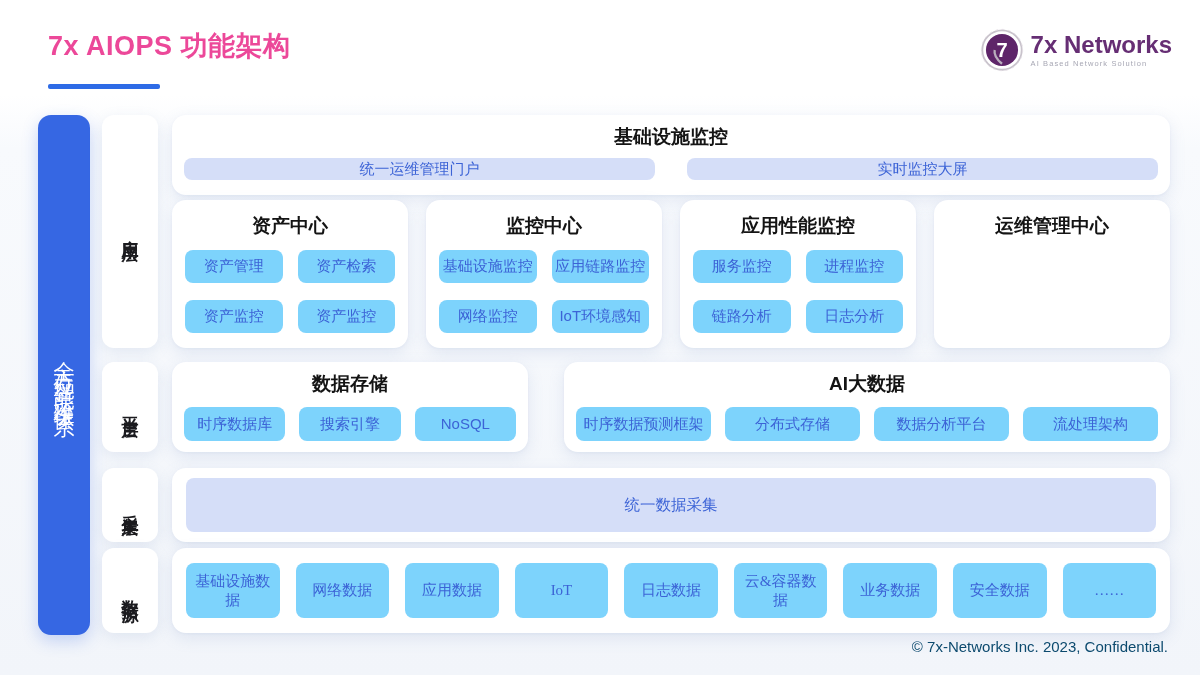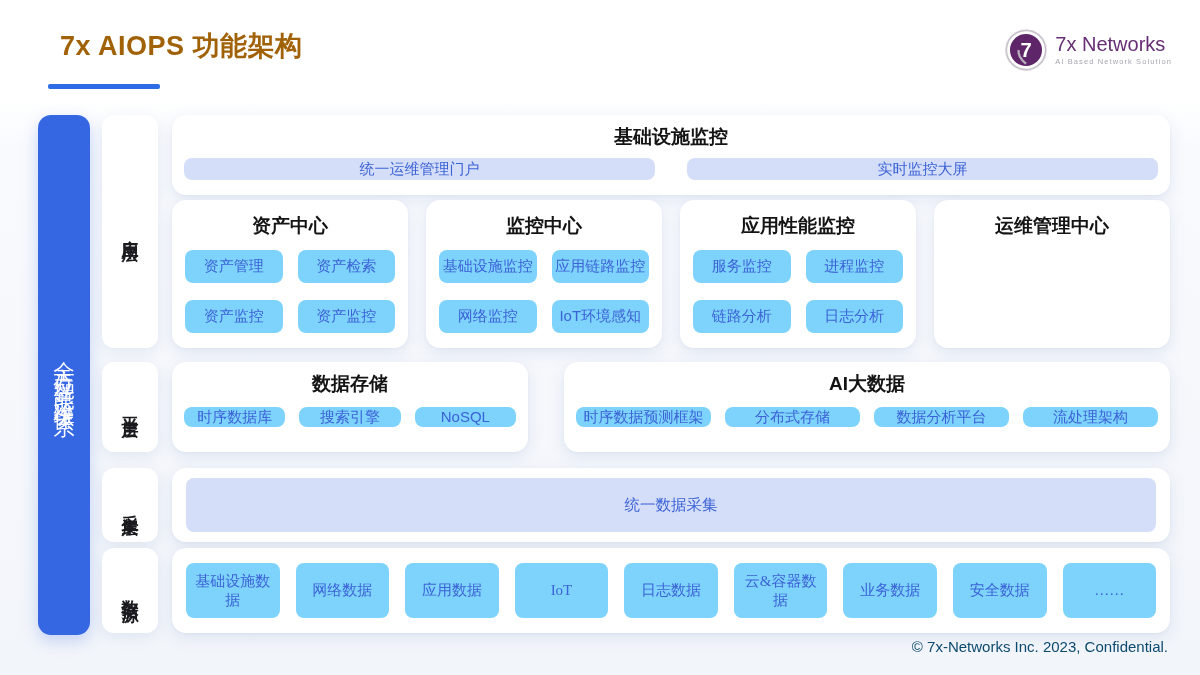--- a/index.html
+++ b/index.html
@@ -5,25 +5,25 @@
   * { margin:0; padding:0; box-sizing:border-box; }
   html,body { width:1200px; height:675px; }
   body {
     font-family:"Liberation Sans","DejaVu Sans",sans-serif;
     background:linear-gradient(180deg,#ffffff 0%,#ffffff 14%,#f8fafd 22%,#f2f5fa 100%);
     overflow:hidden;
   }
   .slide { position:relative; width:1200px; height:675px; }
 
   
-  .page-title { position:absolute; left:48px; top:28px; font-size:27px; font-weight:800; color:#a16207; letter-spacing:.5px;margin-left:12px; }
+  .page-title { position:absolute; left:48px; top:28px; font-size:27px; font-weight:800; color:#ec4899; letter-spacing:.5px; }
   .title-underline { position:absolute; left:48px; top:84px; width:112px; height:5px; background:#2e6be6; border-radius:2px; }
   .logo { position:absolute; right:28px; top:28px; display:flex; align-items:center; gap:7px; }
   .logo-mark { display:block; }
-  .logo-brand { font-size:20px; color:#662e74; font-weight:400; line-height:1.05; }
+  .logo-brand { font-size:24px; color:#662e74; font-weight:700; line-height:1.05; }
   .logo-tagline { font-size:7.5px; color:#a7a7b4; letter-spacing:1.1px; margin-top:2px; }
 
   
   .banner { position:absolute; left:38px; top:115px; width:52px; height:520px; background:#3667e3;
             border-radius:13px; display:flex; align-items:center; justify-content:center;
             box-shadow:0 6px 16px rgba(54,103,227,.25); }
   .v-text { writing-mode:vertical-rl; text-orientation:upright; }
   .banner-text { color:#fff; font-size:21px; font-weight:500; letter-spacing:7px; }
   .layer-box { position:absolute; left:102px; width:56px; background:#fff; border-radius:12px;
                display:flex; align-items:center; justify-content:center;
@@ -48,21 +48,21 @@
   .row2 .card { flex:1; }
   .row2 .card-title { margin:13px 0 11px; }
   .grid2x2 { display:grid; grid-template-columns:1fr 1fr; gap:17px 15px; padding:0 13px; }
   .grid2x2 .chip { height:33px; }
 
   .row3 { top:362px; height:90px; display:flex; gap:36px; }
   .row3 .card-title { margin:9px 0 10px; }
   .card-storage { flex:0 0 356px; }
   .card-ai { flex:1; }
   .chip-row { display:flex; gap:14px; padding:0 12px; }
-  .chip-row .chip { flex:1; height:20px; }
+  .chip-row .chip { flex:1; height:34px; }
 
   .row4 { top:468px; height:74px; }
   .collect-chip { margin:10px 14px; height:54px; font-size:15.5px; }
 
   .row5 { top:548px; height:85px;font-family:Liberation Serif, serif; }
   .source-row { display:flex; gap:16px; padding:15px 14px 0; }
   .source-row .chip { flex:1; height:55px; padding:3px 5px; }
 
   .footer { position:absolute; right:32px; top:638px; font-size:15px; color:#0c4a6e; }
 </style>

